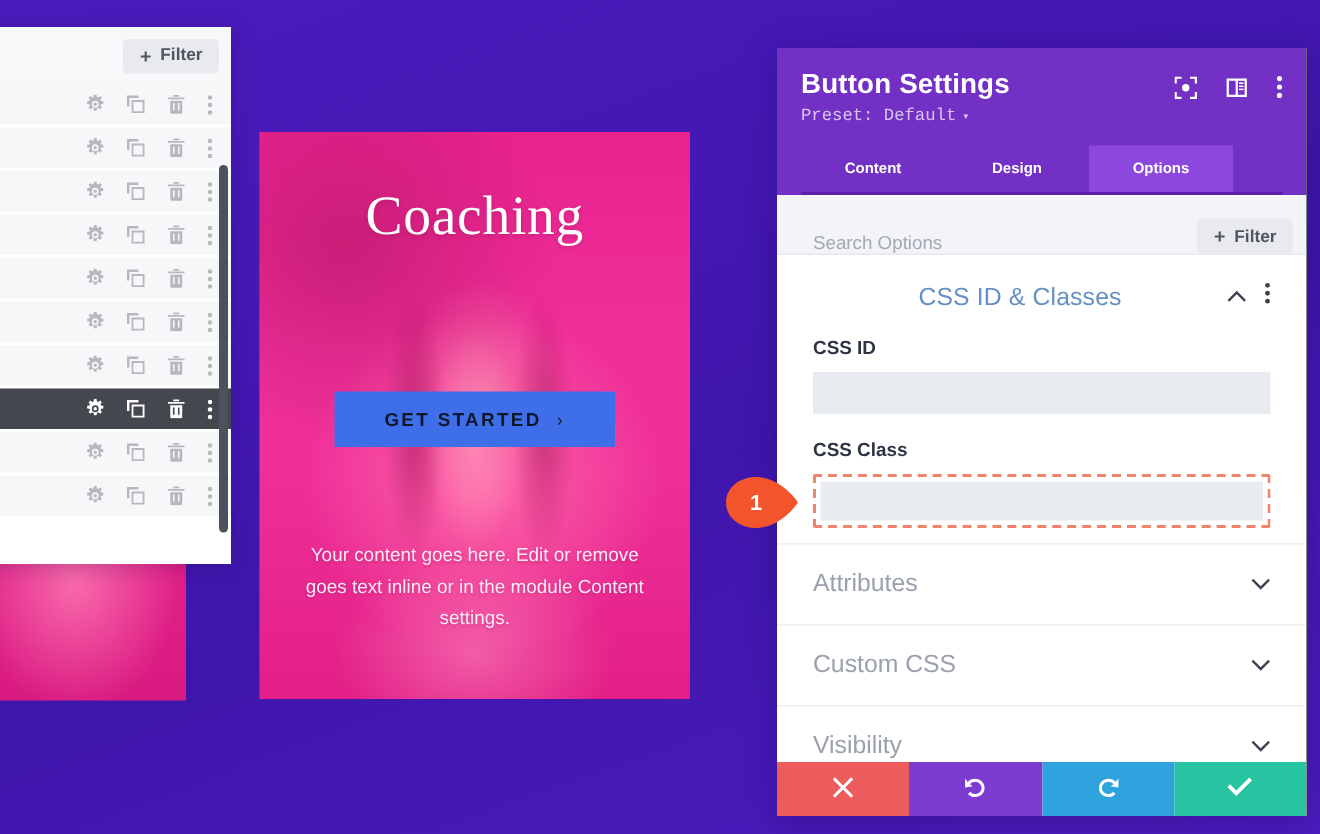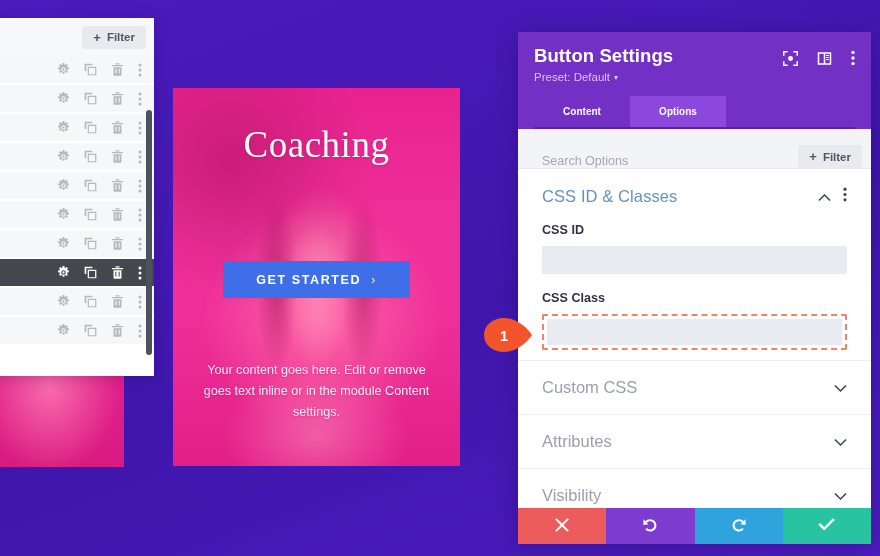--- a/index.html
+++ b/index.html
@@ -59,21 +59,21 @@
     font-size: 37px;
     letter-spacing: .5px;
     line-height: 1;
     text-shadow: 0 1px 3px rgba(120,10,60,.25);
   }
   .cta-btn {
     position: absolute;
     left: 50px; top: 173px;
     width: 187px; height: 37px;
     background: #3e6fe8;
-    color: #ffffff;
+    color: #0f172a;
     font-size: 12.5px;
     font-weight: 700;
     letter-spacing: 1.6px;
     display: flex; align-items: center; justify-content: center;
     gap: 10px;
     border: none;
   }
   .cta-btn .chev { font-size: 12px; font-weight: 400; opacity: .95; }
   .card-copy {
     position: absolute;
@@ -181,21 +181,21 @@
     color: #ffffff;
     font-size: 18.5px;
     font-weight: 700;
     line-height: 1.15;
     letter-spacing: .1px;
   }
   .modal-preset {
     color: #d9c4f2;
     font-size: 11.5px;
     margin-top: 5px;
-    display: flex; align-items: center; gap: 4px;
+    display: flex; align-items: center; gap: 4px; font-family: Liberation Mono, monospace;
   }
   .modal-preset .caret { font-size: 8px; }
   .mh-icons { display: flex; align-items: center; gap: 19px; padding-top: 5px; }
   .mh-icons .hic { cursor: pointer; display: flex; }
   .mh-icons .hic svg * { fill: #ffffff; }
 
   .tabs {
     display: flex;
     margin-top: 13px;
     border-bottom: 2px solid #5c1fa8;
@@ -232,21 +232,21 @@
   .search-input::placeholder { color: #a3a8b4; }
 
   .modal-body {
     flex: 1 1 auto;
     overflow: hidden;
     background: #ffffff;
     position: relative;
   }
   .section-open { padding: 18px 24px 10px 24px; }
   .section-head {
-    display: flex; align-items: center;
+    display: flex; align-items: center; text-align: center;
   }
   .section-title-open {
     flex: 1 1 auto;
     color: #6490c4;
     font-size: 16.5px;
     letter-spacing: .1px;
   }
   .section-head .ctl { display: flex; align-items: center; gap: 12px; }
   .section-head .ctl svg * { fill: #3b4252; }
 
@@ -639,20 +639,21 @@
               <circle cx="2" cy="2.4" r="1.7"></circle>
                 <circle cx="2" cy="8" r="1.7"></circle>
                 <circle cx="2" cy="13.6" r="1.7"></circle>
             </svg>
           </span>
         </div>
       </div>
 
       <div class="tabs" id="modal-tabs">
           <button class="tab">Content</button>
+          <button class="tab">Design</button>
           <button class="tab active">Options</button>
         </div>
     </div>
 
     <div class="search-bar">
       <input class="search-input" type="text" placeholder="Search Options" style="">
       <button class="filter-chip">
         <span class="plus">+</span>
         <span>Filter</span>
       </button>
@@ -686,30 +687,30 @@
 
         <div class="field highlight">
           <div class="field-label">CSS Class</div>
           <div class="hl-wrap">
             <input class="field-input" type="text" style="">
           </div>
         </div>
       </div>
 
       <div class="section-collapsed">
-        <div class="section-title">Custom CSS</div>
+        <div class="section-title">Attributes</div>
         <span>
           <svg width="13" height="9" viewBox="0 0 14 9">
               <path d="M7,8.4 L0.4,1.8 L1.6,0.6 L7,6 L12.4,0.6 L13.6,1.8 Z"></path>
             </svg>
         </span>
       </div>
 
       <div class="section-collapsed">
-        <div class="section-title">Attributes</div>
+        <div class="section-title">Custom CSS</div>
         <span>
           <svg width="13" height="9" viewBox="0 0 14 9">
               <path d="M7,8.4 L0.4,1.8 L1.6,0.6 L7,6 L12.4,0.6 L13.6,1.8 Z"></path>
             </svg>
         </span>
       </div>
 
       <div class="section-collapsed">
         <div class="section-title">Visibility</div>
         <span>

